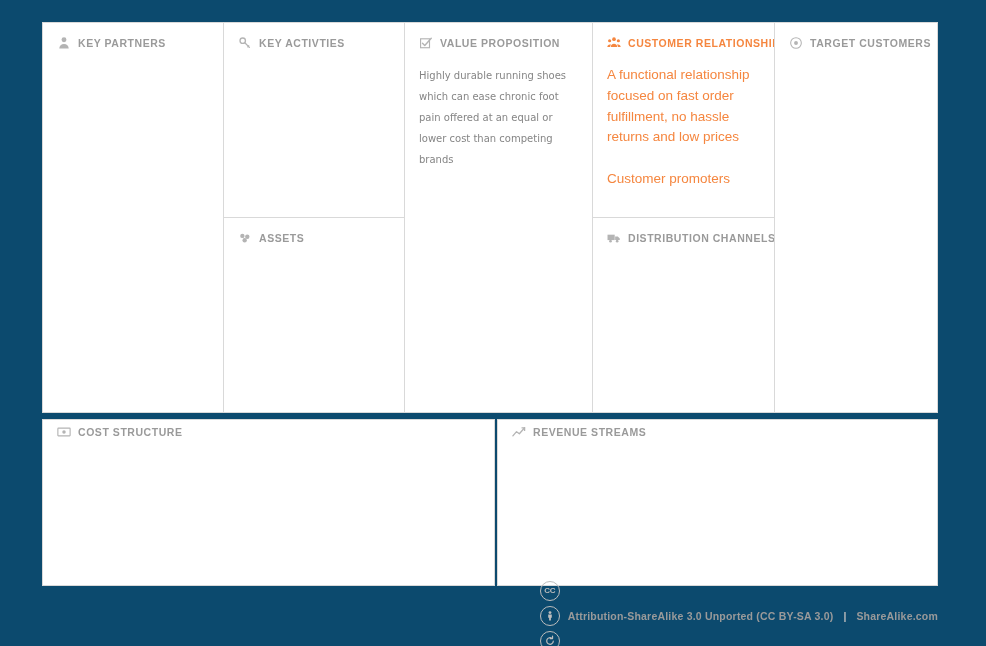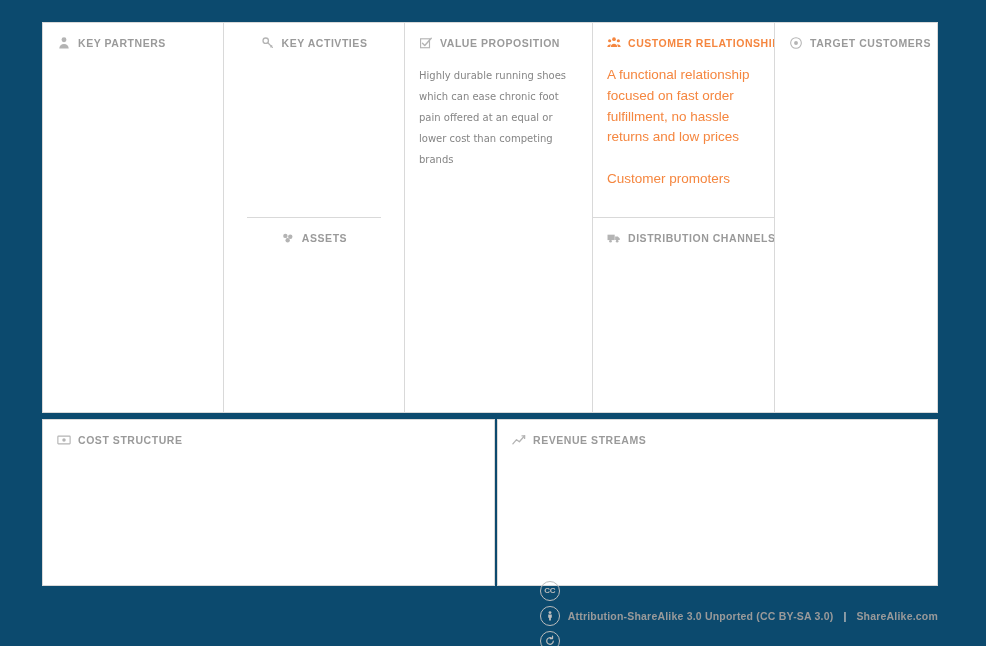--- a/index.html
+++ b/index.html
@@ -32,21 +32,21 @@
 
   .col {
     display: flex;
     flex-direction: column;
     border-right: 1px solid #d9d9d9;
     background: #ffffff;
   }
   .col:last-child { border-right: none; }
 
   .col-key-partners   { width: 181px; }
-  .col-key-activities { width: 181px; align-items: center; }
+  .col-key-activities { width: 181px; }
   .col-value-prop     { width: 188px; }
   .col-customer-rel   { width: 182px; }
   .col-target-cust    { width: 162px; }
 
   .cell {
     position: relative;
     padding: 12px 14px 10px 14px;
     overflow: hidden;
   }
   .cell-split-top {
@@ -107,21 +107,21 @@
     left: 42px;
     top: 419px;
     width: 896px;
     height: 167px;
     display: flex;
     gap: 2px;
   }
   .panel {
     border: 1px solid #d9d9d9;
     background: #ffffff;
-    padding: 12px 14px;
+    padding: 4px 14px;
     overflow: hidden;
   }
   .panel-cost    { width: 453px; }
   .panel-revenue { flex: 1 1 auto; }
   .panel .sec-head { margin-bottom: 0; }
 
   
   .footer {
     position: absolute;
     left: 42px;

